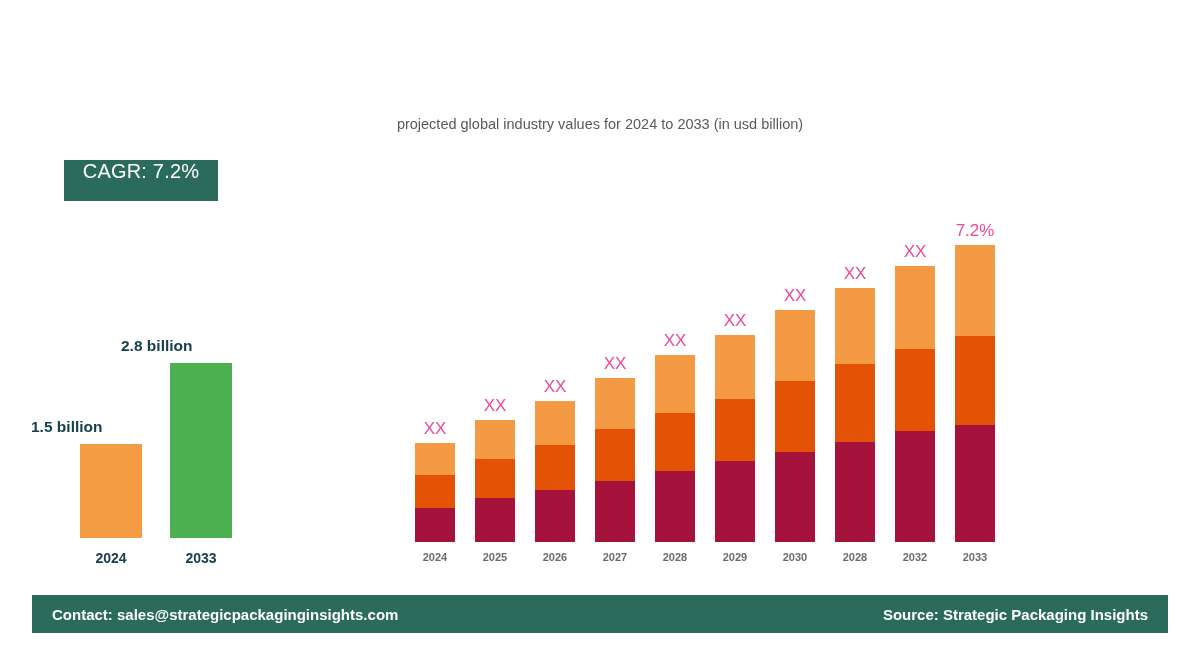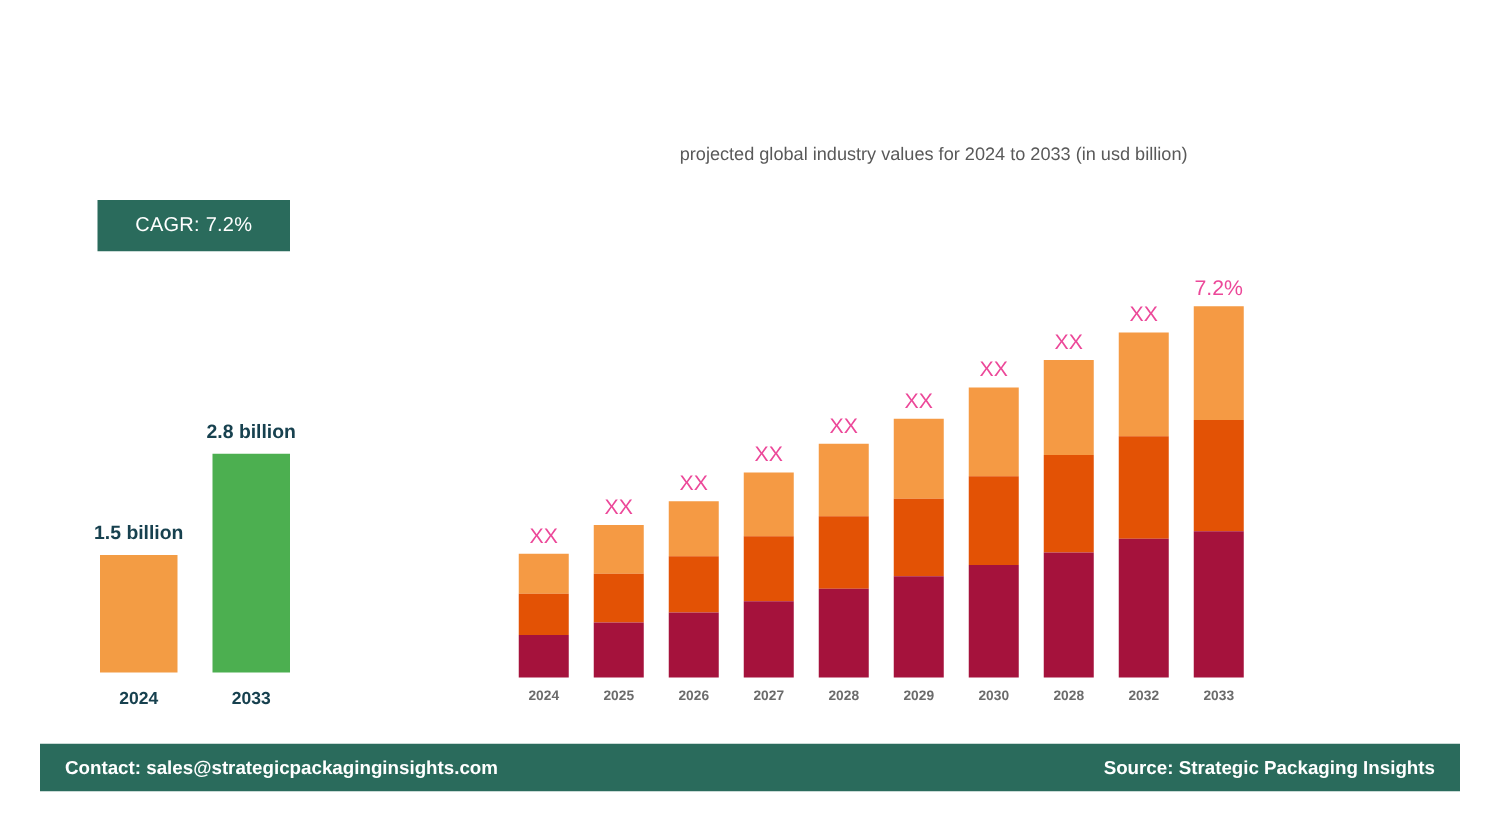--- a/index.html
+++ b/index.html
@@ -25,38 +25,38 @@
   }
 
   
   #title {
     position: absolute; left: 250px; top: 40px; width: 700px;
     text-align: center; font-size: 27px; color: #2a5b5e;
     line-height: 38px; font-weight: normal;
   }
   #subtitle {
     position: absolute; left: 250px; top: 116px; width: 700px;
-    text-align: right; font-size: 14.5px; color: #595959;
+    text-align: center; font-size: 14.5px; color: #595959;
   }
 
   
   #cagr-badge {
-    position: absolute; left: 78px; top: 160px;
+    position: absolute; left: 64px; top: 160px;
     width: 154px; height: 41px;
     background: #2a6b5c; color: #ffffff;
-    display: flex; align-items: center; justify-content: center;
-    font-size: 16px; letter-spacing: 0.2px;
+    display: flex; align-items: flex-start; justify-content: center;
+    font-size: 20px; letter-spacing: 0.2px;
   }
 
   
   #left-chart { position: absolute; left: 40px; top: 300px; width: 240px; height: 270px; }
   .lbar-group { position: absolute; bottom: 32px; }
   .lbar { position: absolute; bottom: 0; }
   .lbar-value {
-    position: absolute; width: 160px; text-align: center;
+    position: absolute; width: 160px; text-align: left;
     font-size: 15.5px; font-weight: bold; color: #17414f; white-space: nowrap;
   }
   .lbar-year {
     position: absolute; bottom: 4px; width: 120px; text-align: center;
     font-size: 14px; font-weight: bold; color: #17414f;
   }
 
   
   #stacked-chart { position: absolute; left: 400px; top: 190px; width: 620px; height: 375px; }
   .sbar-group { position: absolute; bottom: 0; width: 40px; }

